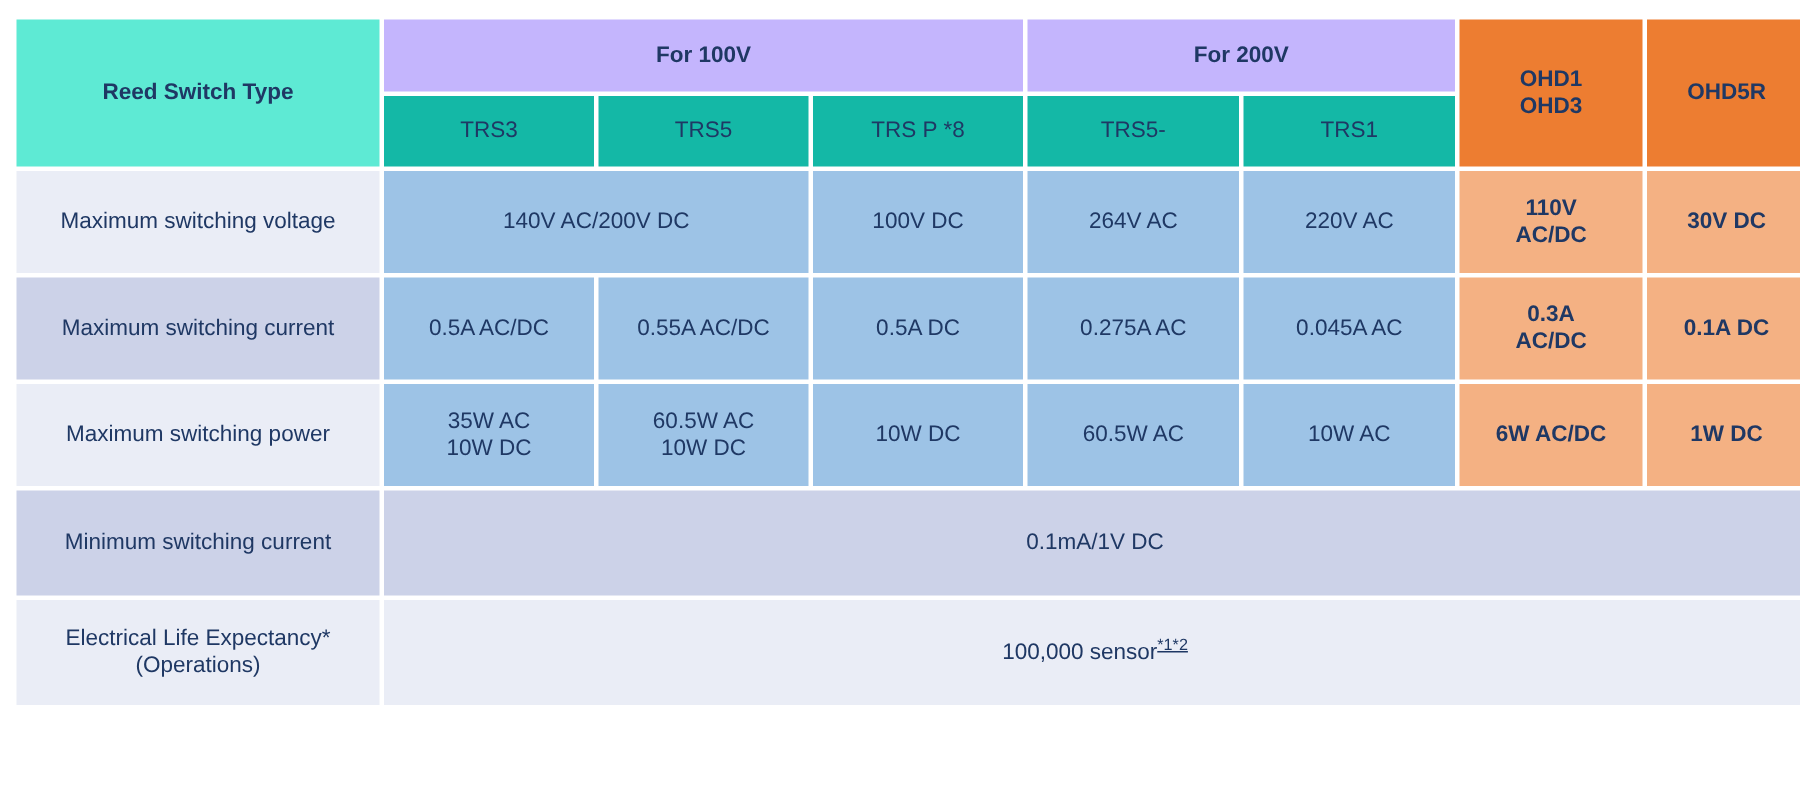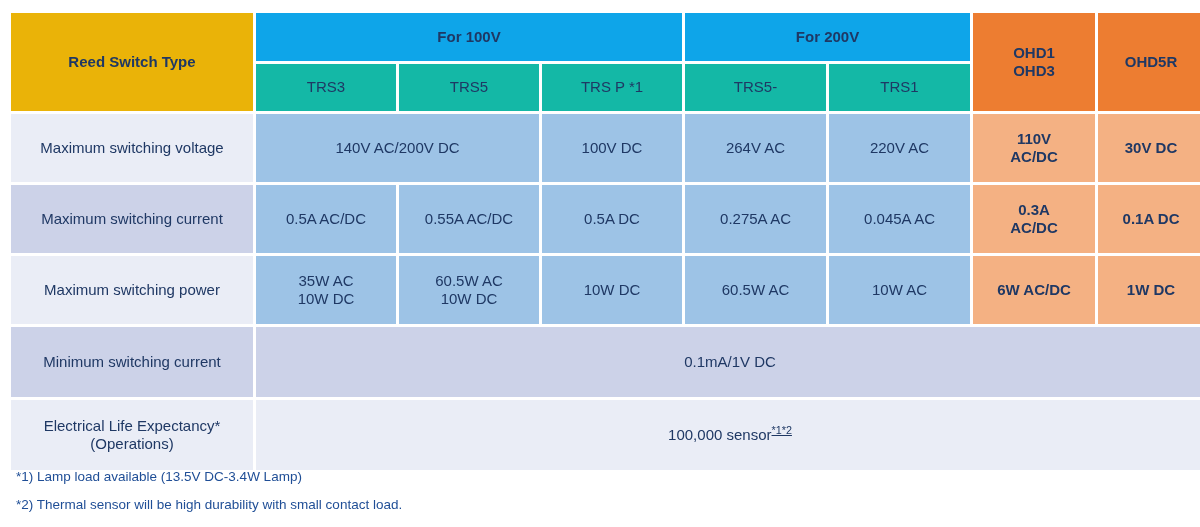--- a/index.html
+++ b/index.html
@@ -35,28 +35,28 @@
     padding: 0 4px;
     text-align: center;
     vertical-align: middle;
     color: #1f3864;
     font-size: 15px;
     line-height: 1.22;
   }
 
   
   .hd-main {
-    background: #eab308;
+    background: #5eead4;
     color: #ffffff;
     font-weight: bold;
     font-size: 16.5px;
     height: 98px;
   }
   .hd-group {
-    background: #0ea5e9;
+    background: #c4b5fd;
     color: #ffffff;
     font-weight: bold;
     font-size: 16.5px;
     height: 46px;
   }
   .hd-sub {
     background: #14b8a6;
     color: #1f3864;
     font-size: 15px;
     height: 46px;
@@ -140,21 +140,21 @@
         <td class="hd-group" colspan="3">For 100V</td>
         <td class="hd-group" colspan="2">For 200V</td>
         <td class="hd-orange two-line" rowspan="2">OHD1
 OHD3</td>
         <td class="hd-orange two-line" rowspan="2">OHD5R</td>
       </tr>
 
       <tr>
         <td class="hd-sub">TRS3</td>
         <td class="hd-sub">TRS5</td>
-        <td class="hd-sub">TRS P *1</td>
+        <td class="hd-sub">TRS P *8</td>
         <td class="hd-sub">TRS5-</td>
         <td class="hd-sub">TRS1</td>
       </tr>
 
       <tr class="r-tall">
         <td class="lbl">Maximum switching voltage</td>
         <td class="c-blue" colspan="2">140V AC/200V DC</td>
         <td class="c-blue">100V DC</td>
         <td class="c-blue">264V AC</td>
         <td class="c-blue">220V AC</td>
@@ -195,18 +195,14 @@
 
       <tr class="r-wide">
         <td class="lbl two-line">Electrical Life Expectancy*
 (Operations)</td>
         <td class="c-wide-light" colspan="7"><span>100,000 sensor</span><sup>*1*2</sup></td>
       </tr>
 
     </tbody>
   </table>
 
-  <div class="notes">
-    <div class="note">*1) Lamp load available (13.5V DC-3.4W Lamp)</div>
-    <div class="note">*2) Thermal sensor will be high durability with small contact load.</div>
-  </div>
 
 </div>
 
 </body></html>

